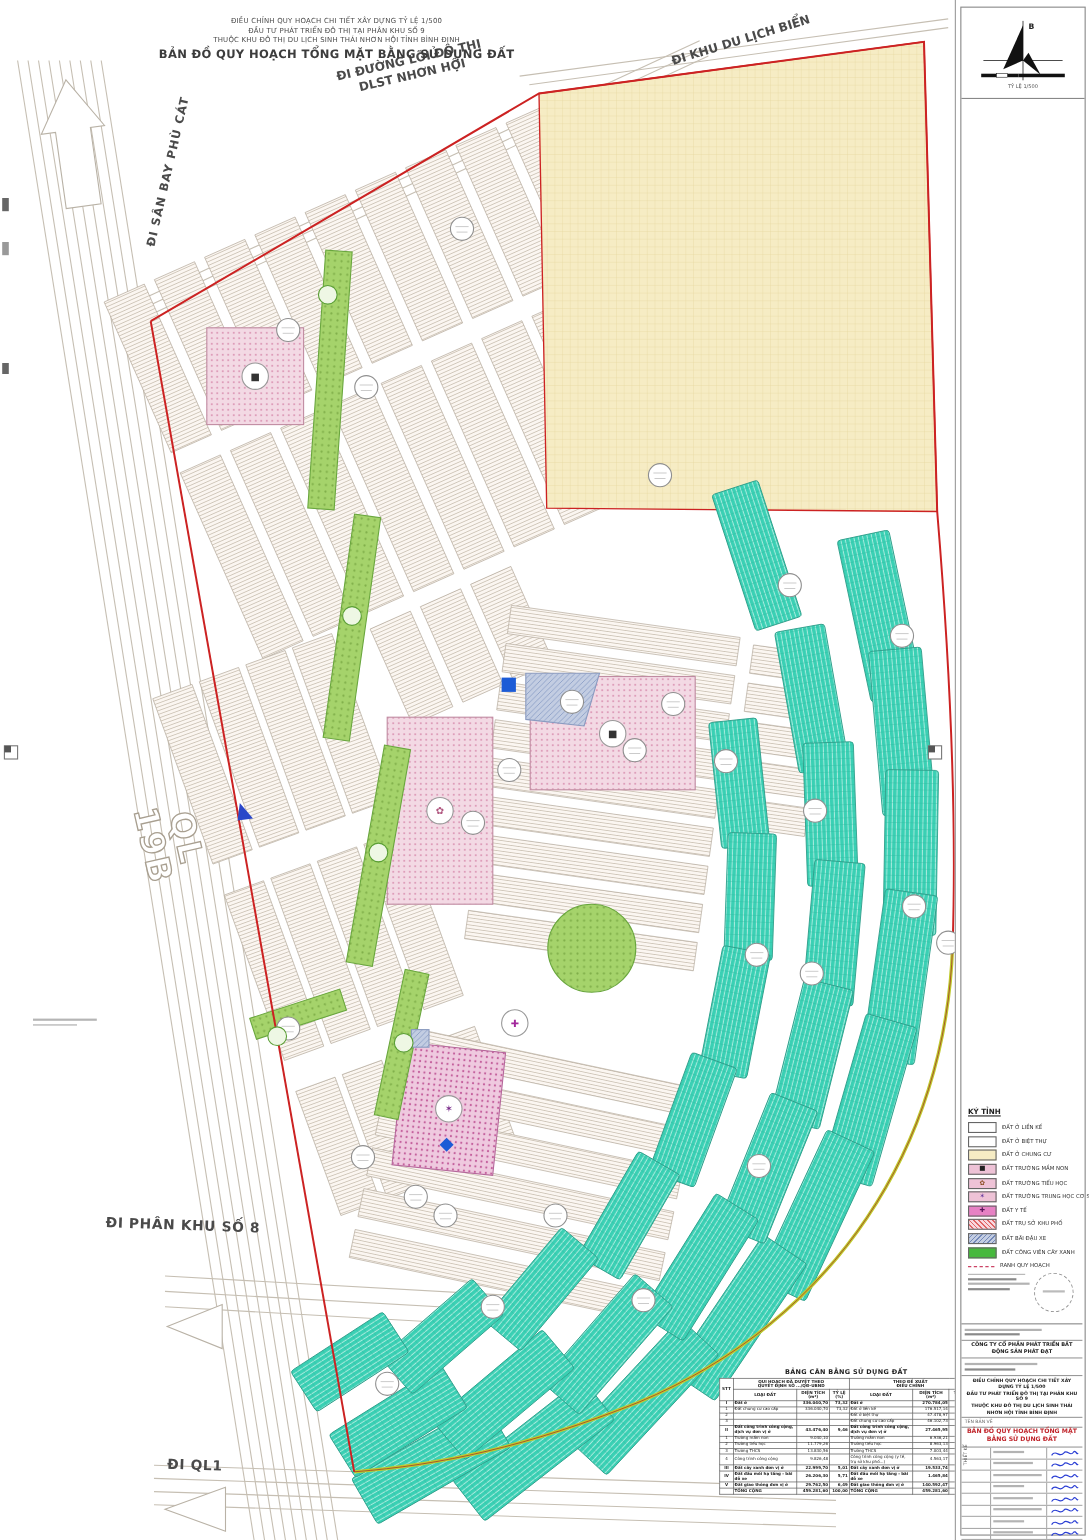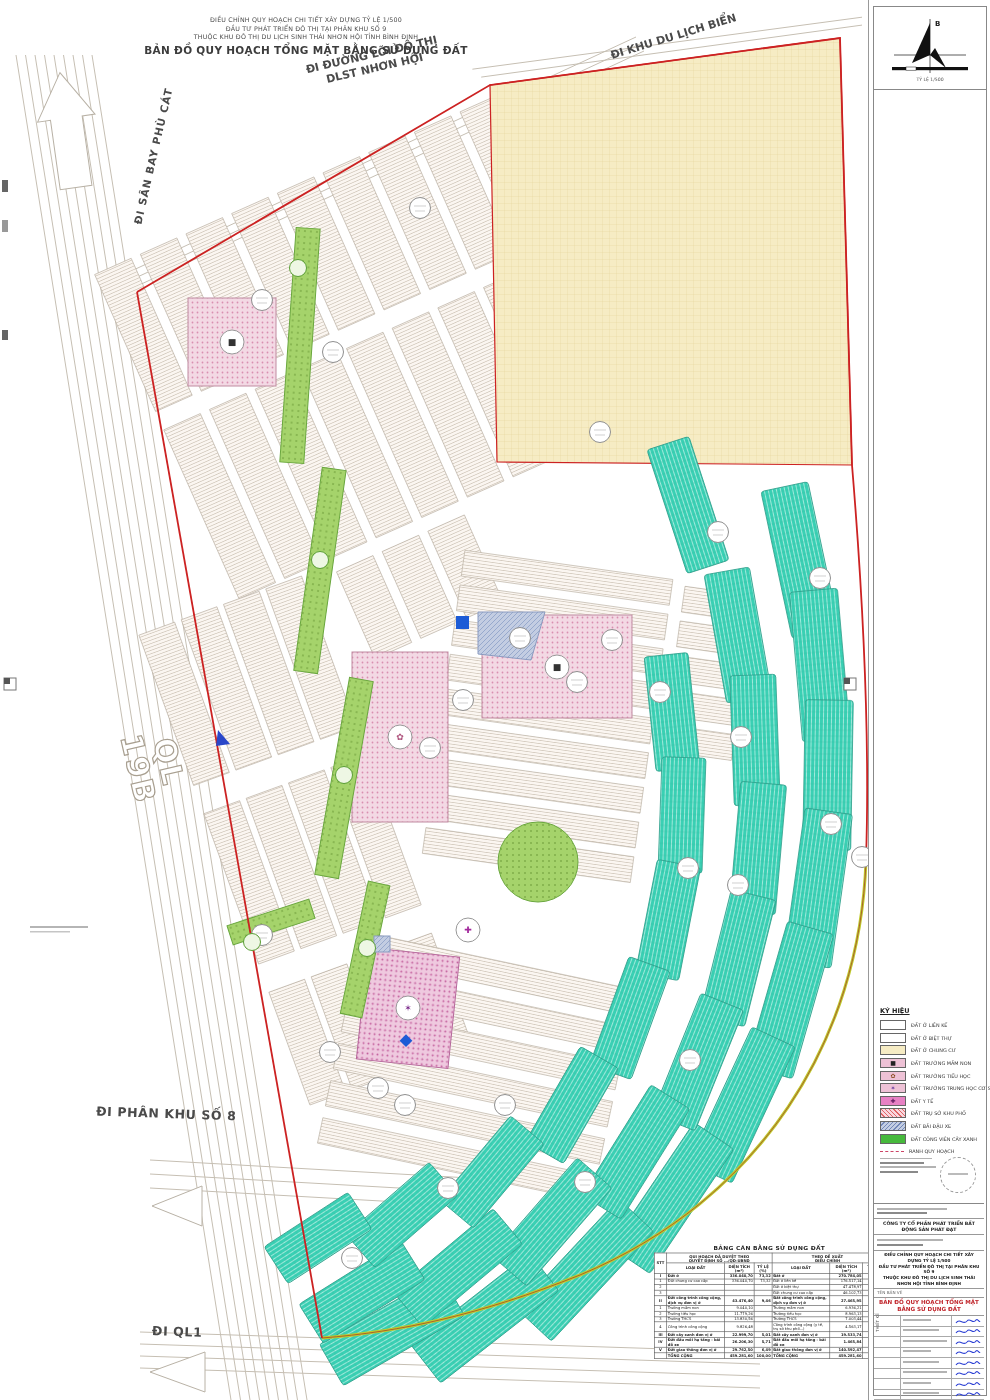--- a/index.html
+++ b/index.html
@@ -378,21 +378,21 @@
           <text x="61" y="15" font-size="7" font-weight="bold" fill="#222">B</text>
           <rect x="18" y="56" width="14" height="3.2" fill="#111"></rect>
           <rect x="32" y="56" width="10" height="3.2" fill="#fff" stroke="#111" stroke-width="0.5"></rect>
           <rect x="42" y="56" width="10" height="3.2" fill="#111"></rect>
           <rect x="52" y="56" width="42" height="3.2" fill="#111"></rect>
         </svg>
         <div class="scalecap">TỶ LỆ 1/500</div>
       </div>
 
       <div class="legend">
-        <div class="lg-title">KÝ HIỆU</div>
+        <div class="lg-title">KÝ TỈNH</div>
         <div id="lg-rows">
             <div class="lg-row">
               <span class="lg-sw" style="background: rgb(255, 255, 255);"></span>
               <span class="lg-lb">ĐẤT Ở LIỀN KẾ</span>
             </div>
             <div class="lg-row">
               <span class="lg-sw" style="background: rgb(255, 255, 255);"></span>
               <span class="lg-lb">ĐẤT Ở BIỆT THỰ</span>
             </div>
             <div class="lg-row">

